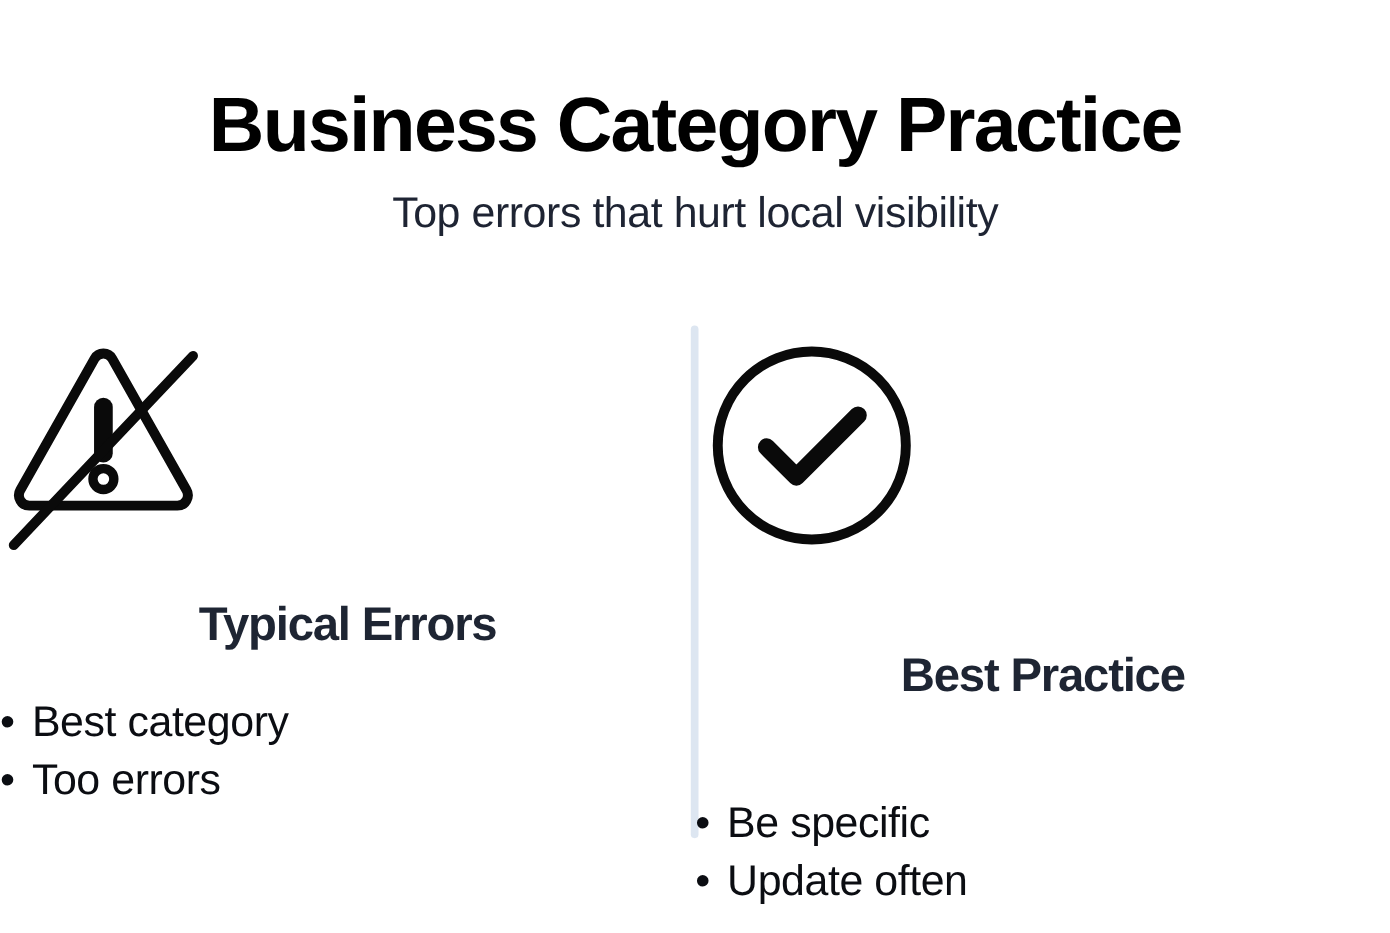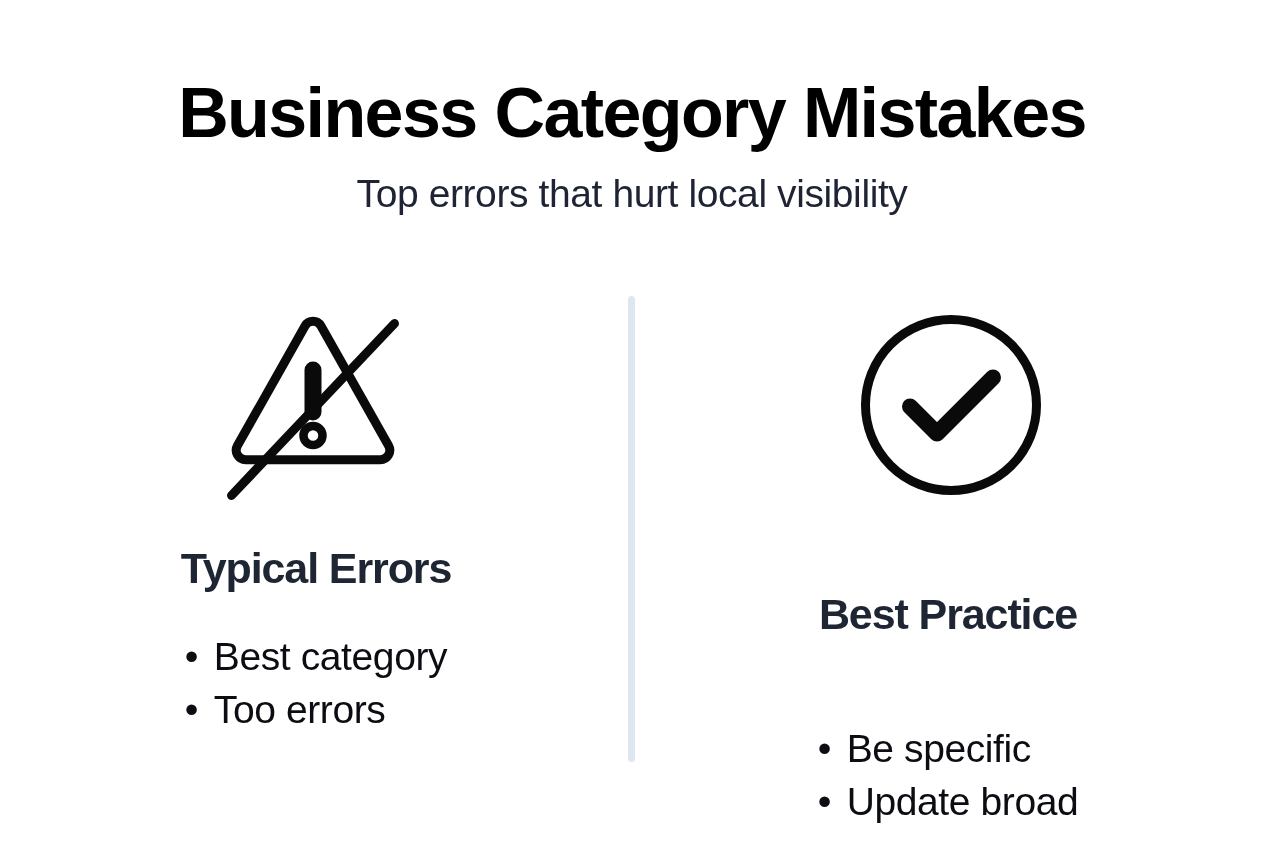--- a/index.html
+++ b/index.html
@@ -60,21 +60,20 @@
     width: 1264px;
     height: 470px;
     display: flex;
     flex-direction: row;
     align-items: flex-start;
   }
   .column {
     width: 632px;
     display: flex;
     flex-direction: column;
-    align-items: center;
     box-sizing: border-box;
   }
   .column.left  { padding-right: 0px; }
   .column.right { padding-left: 0px; gap: 46px; }
 
   .icon-wrap {
     width: 200px;
     height: 200px;
     display: block;
     margin: 9px 0 0 0;
@@ -132,21 +131,21 @@
     background: #dde6f1;
     border-radius: 4px;
   }
 </style>
 </head>
 <body>
 
 <div class="slide">
 
   <div class="header">
-    <h1 class="page-title">Business Category Mistakes</h1>
+    <h1 class="page-title">Business Category Practice</h1>
     <p class="page-subtitle">Top errors that hurt local visibility</p>
   </div>
 
   <div class="divider"></div>
 
   <div class="columns">
 
     <div class="column left">
       <div class="icon-wrap">
         <svg viewBox="0 0 200 200" xmlns="http://www.w3.org/2000/svg" fill="none" stroke="#0a0a0a" stroke-width="9" stroke-linecap="round" stroke-linejoin="round">
@@ -185,19 +184,19 @@
 
       <h2 class="col-heading">Best Practice</h2>
 
       <ul class="bullet-list">
         <li class="bullet-item">
           <span class="dot">•</span>
           <span class="txt">Be specific</span>
         </li>
         <li class="bullet-item">
           <span class="dot">•</span>
-          <span class="txt">Update broad</span>
+          <span class="txt">Update often</span>
         </li>
       </ul>
     </div>
 
   </div>
 </div>
 
 </body></html>

